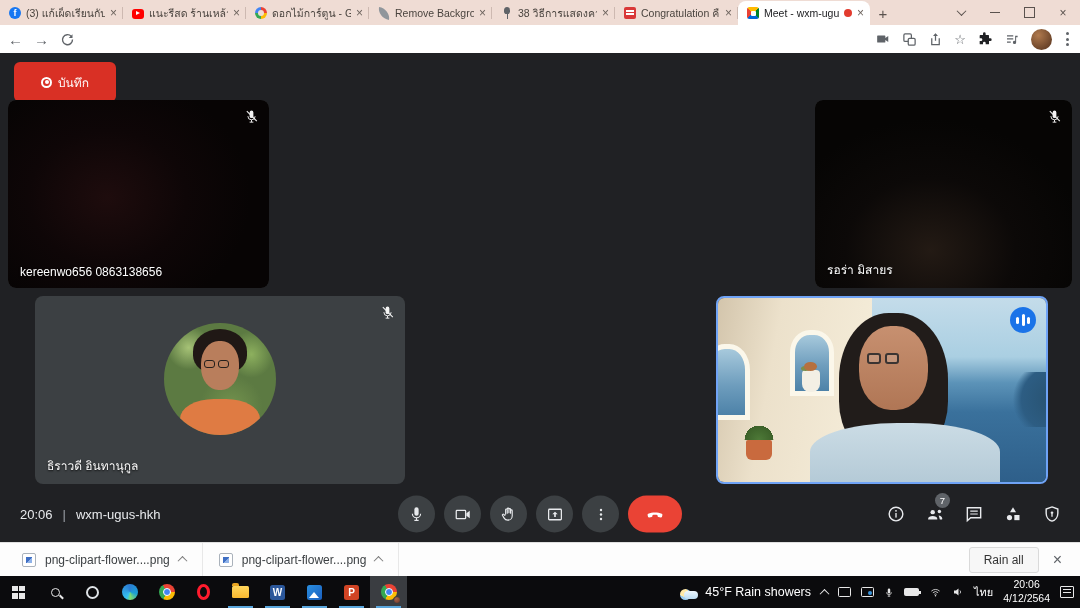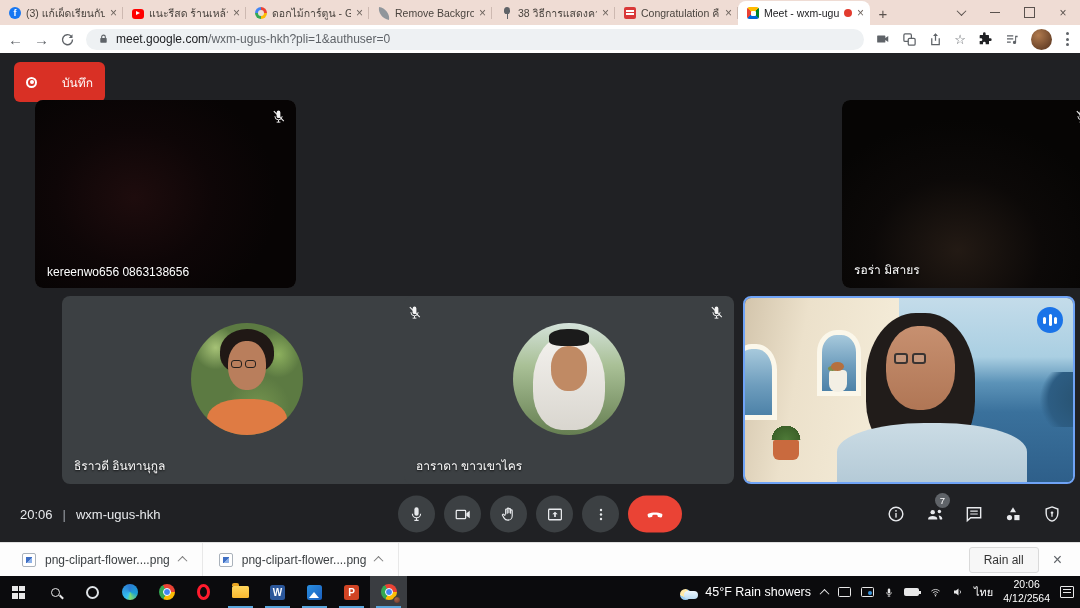--- a/index.html
+++ b/index.html
@@ -48,25 +48,25 @@
   .url-domain { color:#202124; } .url-rest { color:#5f6368; }
   .tb-right { margin-left:auto; display:flex; align-items:center; gap:11px; }
   .t-avatar { width:21px; height:21px; border-radius:50%; background:radial-gradient(circle at 35% 30%,#b07a4e,#6d452a 70%); }
   .menu-dots { display:flex; flex-direction:column; gap:2.5px; padding:0 3px; }
   .menu-dots i { width:3px; height:3px; border-radius:50%; background:#5f6368; }
   .star-g { color:#5f6368; font-size:13px; }
 
   
   .meet { position:absolute; top:53px; left:0; right:0; height:489px; background:#202124; }
   .record-btn { position:absolute; left:14px; top:9px; height:40px; background:#d93025; color:#fff;
-                border:none; border-radius:6px; display:flex; align-items:center; gap:25px; padding:0 12px; font-size:12px; }
+                border:none; border-radius:6px; display:flex; align-items:center; gap:6px; padding:0 27px; font-size:12px; }
   .rec-ring { width:11px; height:11px; border:2px solid #fff; border-radius:50%; position:relative; }
   .rec-ring::after { content:""; position:absolute; inset:1.5px; background:#fff; border-radius:50%; }
 
-  .tile { position:absolute; background:#3c4043; border-radius:8px; overflow:hidden;margin-left:27px; }
+  .tile { position:absolute; background:#3c4043; border-radius:8px; overflow:hidden; }
   .t1 { left:8px;   top:47px;  width:261px; height:188px; }
   .t2 { left:277px; top:47px;  width:261px; height:188px; }
   .t3 { left:546px; top:47px;  width:261px; height:188px; }
   .t4 { left:815px; top:47px;  width:257px; height:188px; }
   .t5 { left:35px;  top:243px; width:370px; height:188px; }
   .t6 { left:377px; top:243px; width:330px; height:188px; }
   .t7 { left:716px; top:243px; width:332px; height:188px; border:2px solid #6fa3f6; }
   .tile-name { position:absolute; left:12px; bottom:9px; color:#fff; font-size:12px;
                text-shadow:0 1px 2px rgba(0,0,0,.85); z-index:6; }
   .mute-ic { position:absolute; right:10px; top:9px; z-index:6; opacity:.95; }
@@ -260,29 +260,20 @@
 
   <div class="toolbar">
     <span class="nav-ic">←</span>
     <span class="nav-ic">→</span>
     <span>
       <svg width="15" height="15" viewBox="0 0 24 24">
           <path fill="none" stroke="#5f6368" stroke-width="2.2" d="M18 7a8 8 0 1 0 2 5"></path>
           <path fill="#5f6368" d="M20 3.5v6h-6z"></path>
         </svg>
     </span>
-    <div class="url-pill">
-      <span>
-        <svg width="11" height="12" viewBox="0 0 24 24">
-            <rect x="5" y="10" width="14" height="10" rx="1.5" fill="#5f6368"></rect>
-            <path d="M8 10V7.5a4 4 0 0 1 8 0V10" fill="none" stroke="#5f6368" stroke-width="2.4"></path>
-          </svg>
-      </span>
-      <span><span class="url-domain">meet.google.com</span><span class="url-rest">/wxm-ugus-hkh?pli=1&amp;authuser=0</span></span>
-    </div>
     <div class="tb-right">
       <span>
         <svg width="16" height="14" viewBox="0 0 24 24">
             <path fill="#5f6368" d="M3 6h12a1 1 0 0 1 1 1v3.2l5-3.2v10l-5-3.2V17a1 1 0 0 1-1 1H3a1 1 0 0 1-1-1V7a1 1 0 0 1 1-1z"></path>
           </svg>
       </span>
       <span>
         <svg width="15" height="15" viewBox="0 0 24 24">
             <rect x="3" y="3" width="12" height="12" rx="2" fill="none" stroke="#5f6368" stroke-width="2"></rect>
             <rect x="10" y="10" width="11" height="11" rx="2" fill="#fff" stroke="#5f6368" stroke-width="2"></rect>
@@ -364,35 +355,20 @@
       <span class="mute-ic">
         <svg width="15" height="15" viewBox="0 0 24 24">
             <path fill="#fff" d="M12 14.5a3 3 0 0 0 3-3v-6a3 3 0 0 0-6 0v6a3 3 0 0 0 3 3z"></path>
             <path fill="none" stroke="#fff" stroke-width="1.5" d="M6.2 11.5a5.8 5.8 0 0 0 11.6 0M12 17.5V21M9 21h6"></path>
             <path stroke="#fff" stroke-width="1.7" d="M4.5 3.5l16 16"></path>
           </svg>
       </span>
       <span class="tile-name">ธิราวดี อินทานุกูล</span>
     </div>
 
-    <div class="tile t6">
-      <div class="avatar-circle av6-bg">
-        <div class="av6-hijab"></div>
-        <div class="av6-cap"></div>
-        <div class="av6-face"></div>
-      </div>
-      <span class="mute-ic">
-        <svg width="15" height="15" viewBox="0 0 24 24">
-            <path fill="#fff" d="M12 14.5a3 3 0 0 0 3-3v-6a3 3 0 0 0-6 0v6a3 3 0 0 0 3 3z"></path>
-            <path fill="none" stroke="#fff" stroke-width="1.5" d="M6.2 11.5a5.8 5.8 0 0 0 11.6 0M12 17.5V21M9 21h6"></path>
-            <path stroke="#fff" stroke-width="1.7" d="M4.5 3.5l16 16"></path>
-          </svg>
-      </span>
-      <span class="tile-name">อาราดา ขาวเขาไคร</span>
-    </div>
 
     <div class="tile t7">
       <div class="v7-left">
         <div class="arch arch1"></div>
         <div class="arch arch2"></div>
         <div class="v7-vase"></div>
         <div class="v7-pot"></div>
       </div>
       <div class="v7-right">
         <div class="v7-land"></div>

